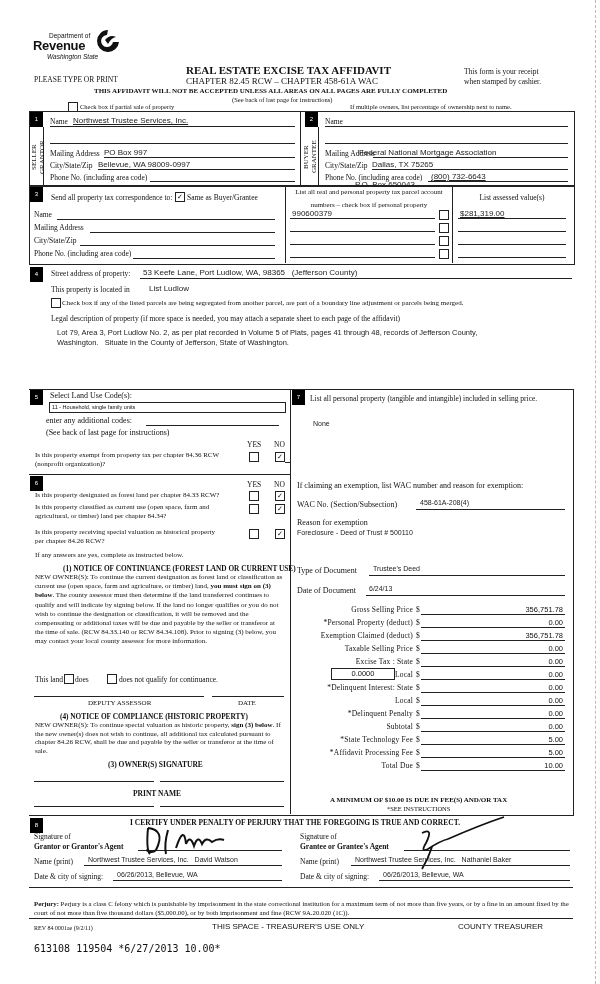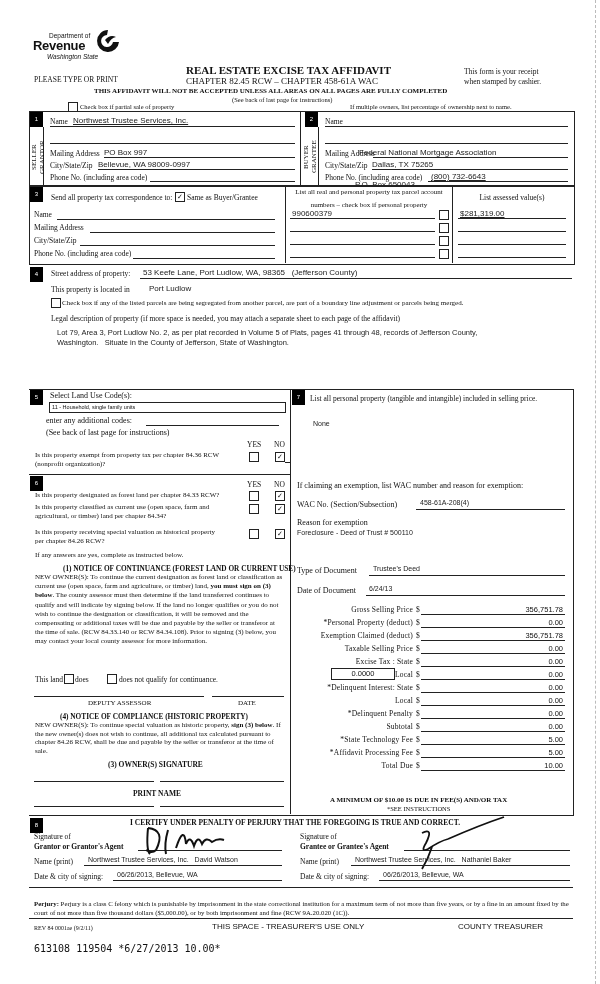--- a/index.html
+++ b/index.html
@@ -118,21 +118,21 @@
 <div class="line" style="left:458px;top:218px;width:108px;"></div>
 <div class="line" style="left:458px;top:231px;width:108px;"></div>
 <div class="line" style="left:458px;top:244px;width:108px;"></div>
 <div class="line" style="left:458px;top:257px;width:108px;"></div>
 
 <div class="num" style="left:30px;top:267px;">4</div>
 <div class="abs" style="left:51px;top:269px;">Street address of property:</div>
 <div class="abs fill" style="left:143px;top:268px;white-space:pre;">53 Keefe Lane, Port Ludlow, WA, 98365   (Jefferson County)</div>
 <div class="line" style="left:140px;top:278px;width:432px;"></div>
 <div class="abs" style="left:51px;top:285px;">This property is located in</div>
-<div class="abs fill" style="left:149px;top:284px;">Port Ludlow</div>
+<div class="abs fill" style="left:149px;top:284px;">List Ludlow</div>
 <div class="cb" style="left:51px;top:298px;"></div>
 <div class="abs" style="left:62px;top:299px;font-size:7px;">Check box if any of the listed parcels are being segregated from another parcel, are part of a boundary line adjustment or parcels being merged.</div>
 <div class="abs" style="left:51px;top:314px;">Legal description of property (if more space is needed, you may attach a separate sheet to each page of the affidavit)</div>
 <div class="abs fill" style="left:57px;top:328px;font-size:7.5px;">Lot 79, Area 3, Port Ludlow No. 2, as per plat recorded in Volume 5 of Plats, pages 41 through 48, records of Jefferson County,</div>
 <div class="abs fill" style="left:57px;top:338px;font-size:7.5px;white-space:pre;">Washington.   Situate in the County of Jefferson, State of Washington.</div>
 
 <div class="box" style="left:29px;top:389px;width:544px;height:425px;background:transparent;border-left:none;"></div>
 <div class="vline" style="left:290px;top:389px;height:425px;"></div>
 
 <div class="num" style="left:30px;top:390px;">5</div>

